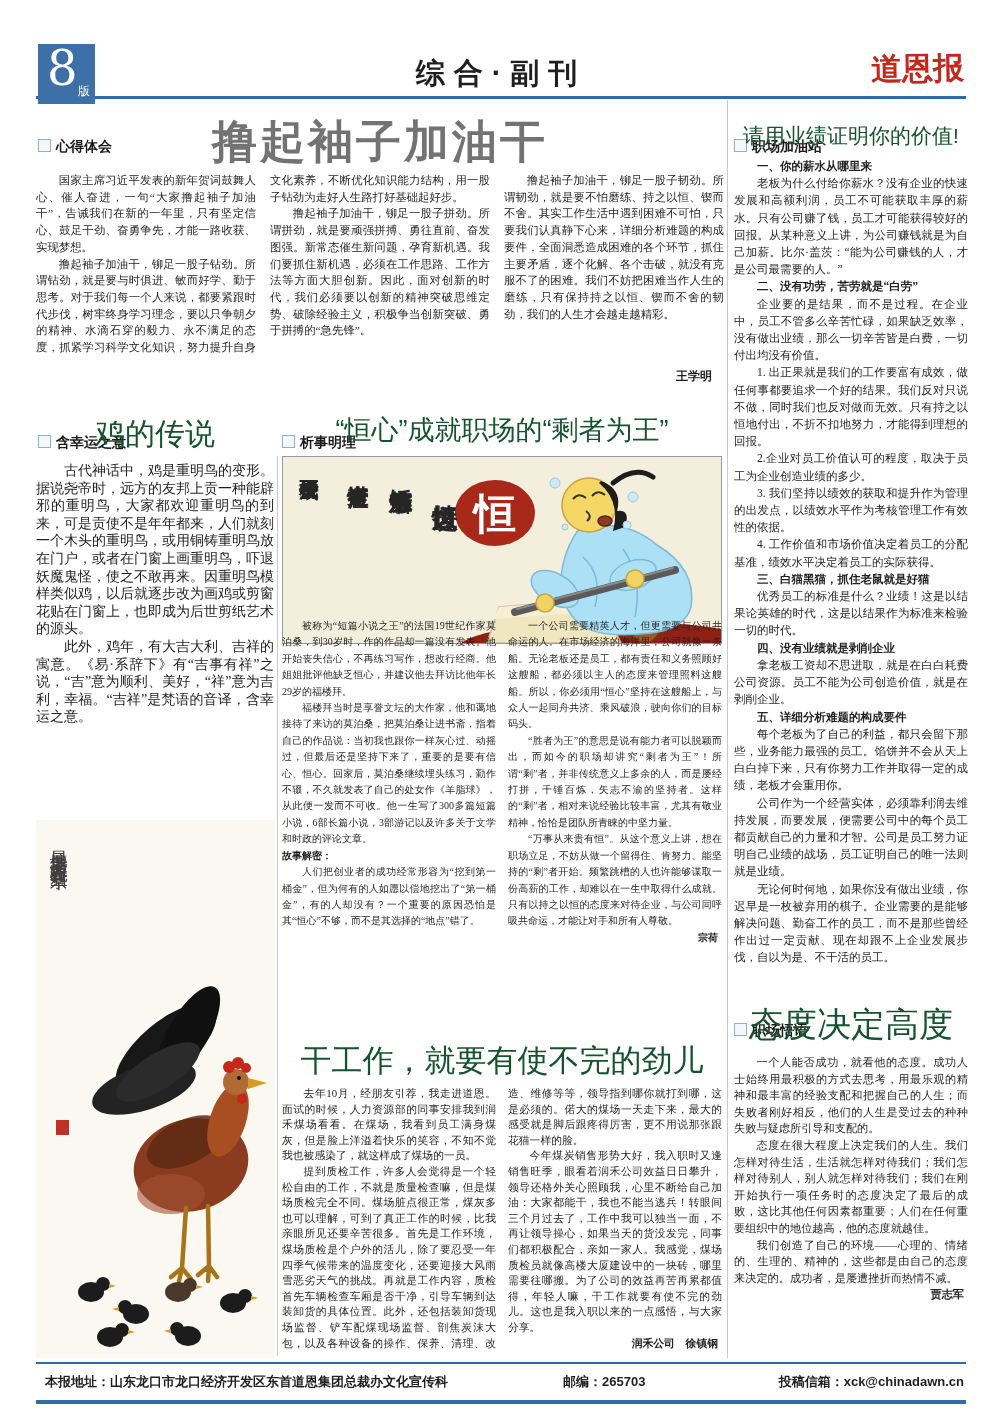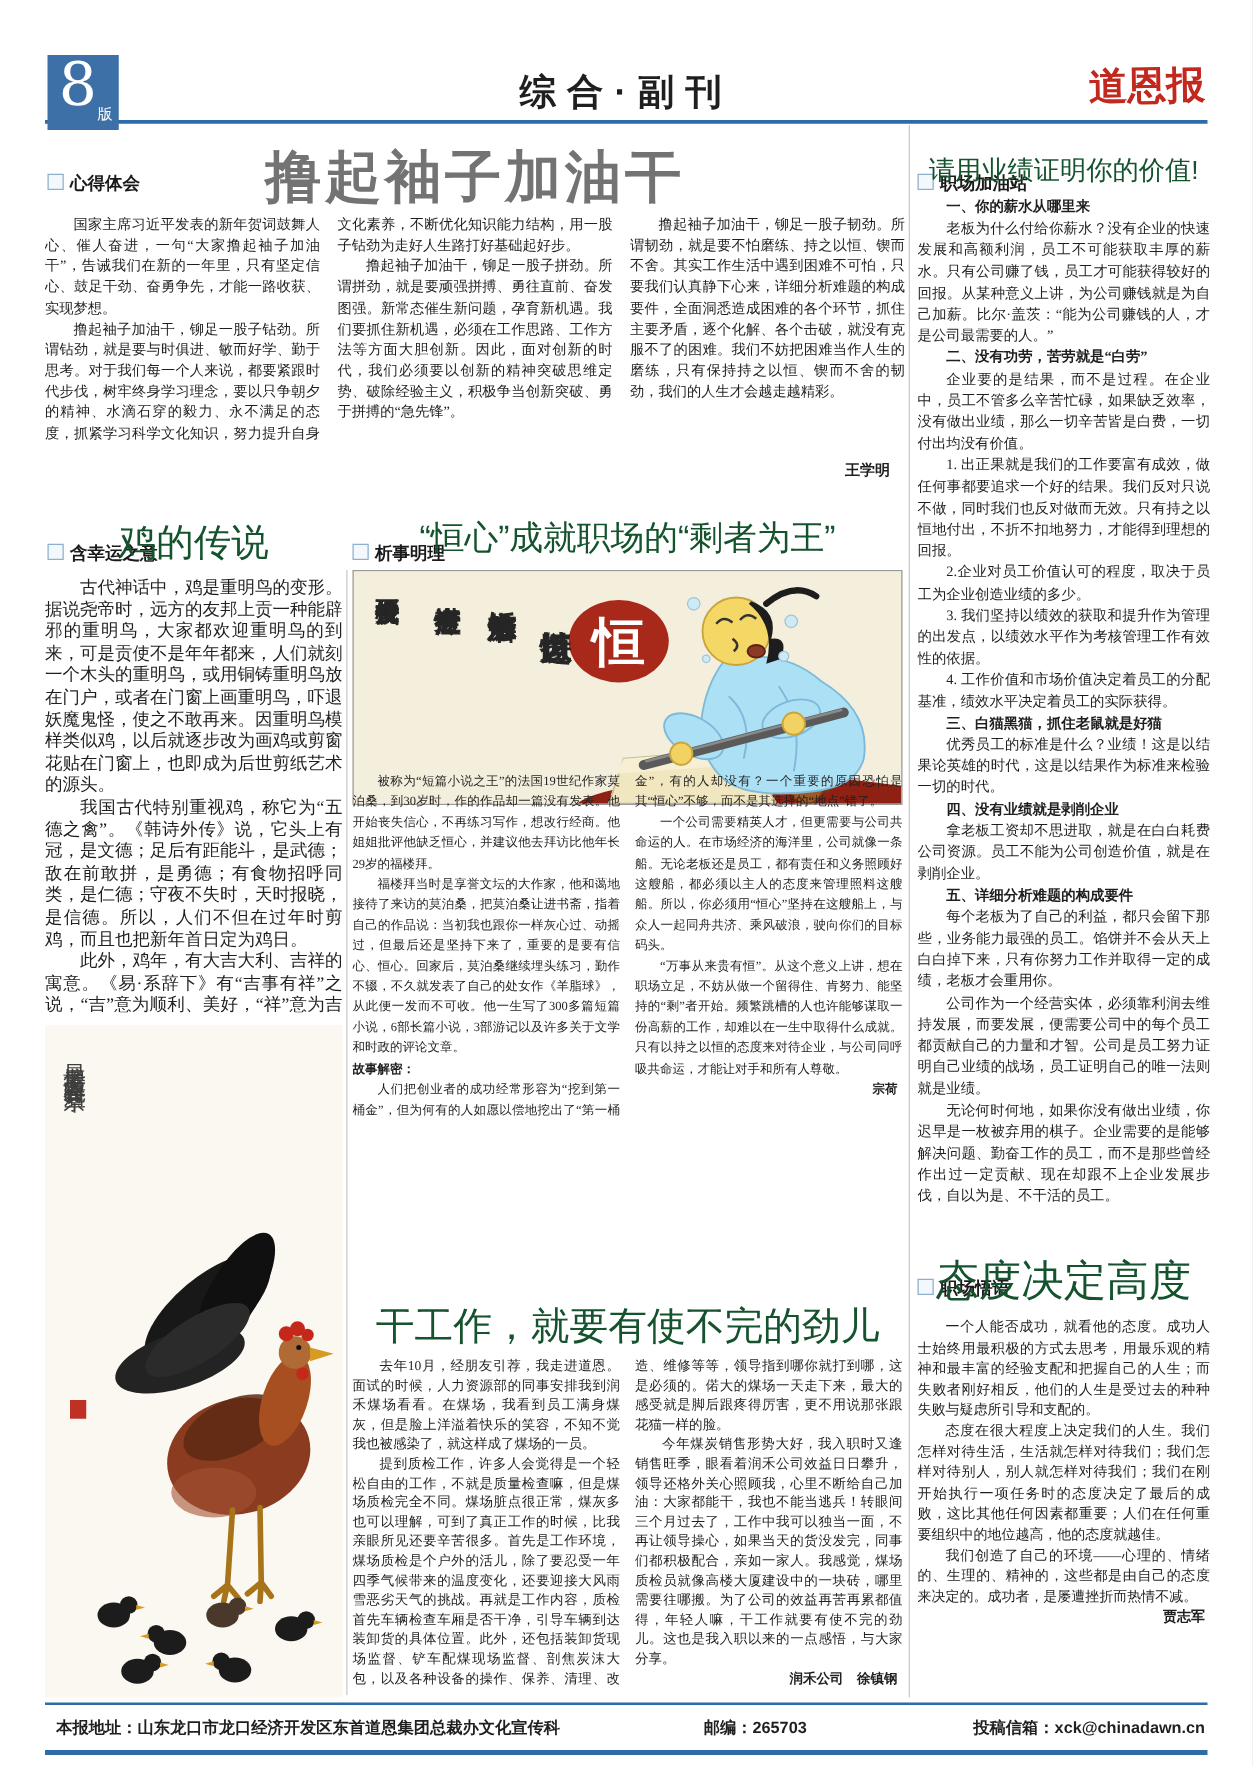--- a/index.html
+++ b/index.html
@@ -71,21 +71,20 @@
     <p>撸起袖子加油干，铆足一股子韧劲。所谓韧劲，就是要不怕磨练、持之以恒、锲而不舍。其实工作生活中遇到困难不可怕，只要我们认真静下心来，详细分析难题的构成要件，全面洞悉造成困难的各个环节，抓住主要矛盾，逐个化解、各个击破，就没有克服不了的困难。我们不妨把困难当作人生的磨练，只有保持持之以恒、锲而不舍的韧劲，我们的人生才会越走越精彩。</p>
   </div>
   <div class="abs sign-abs" style="left:36px;top:368px;width:676px;font-size:12px;">王学明</div>
 
   <div class="abs tag sans" style="left:38px;top:396px;">
     <span class="sq"></span><span>含幸运之意</span>
   </div>
   <div class="abs t-blk sans" style="left:36px;top:414px;width:238px;font-size:30px;">鸡的传说</div>
   <div class="abs body-text single" style="left:36px;top:462px;width:238px;height:348px;font-size:14px;line-height:17.6px;">
     <p>古代神话中，鸡是重明鸟的变形。据说尧帝时，远方的友邦上贡一种能辟邪的重明鸟，大家都欢迎重明鸟的到来，可是贡使不是年年都来，人们就刻一个木头的重明鸟，或用铜铸重明鸟放在门户，或者在门窗上画重明鸟，吓退妖魔鬼怪，使之不敢再来。因重明鸟模样类似鸡，以后就逐步改为画鸡或剪窗花贴在门窗上，也即成为后世剪纸艺术的源头。</p>
-    <p>我国古代特别重视鸡，称它为“五德之禽”。《韩诗外传》说，它头上有冠，是文德；足后有距能斗，是武德；敌在前敢拼，是勇德；有食物招呼同类，是仁德；守夜不失时，天时报晓，是信德。所以，人们不但在过年时剪鸡，而且也把新年首日定为鸡日。</p>
     <p>此外，鸡年，有大吉大利、吉祥的寓意。《易·系辞下》有“吉事有祥”之说，“吉”意为顺利、美好，“祥”意为吉利，幸福。“吉祥”是梵语的音译，含幸运之意。</p>
   </div>
 
   <div class="abs painting" style="left:36px;top:820px;width:238px;height:538px;">
     <svg width="238" height="538" viewBox="0 0 238 538">
 
       <ellipse transform="rotate(-40 130 228)" cx="130" cy="228" rx="62" ry="26" fill="#181818"></ellipse>
       <ellipse transform="rotate(-18 108 268)" cx="108" cy="268" rx="54" ry="22" fill="#232323"></ellipse>
       <ellipse transform="rotate(-60 152 214)" cx="152" cy="214" rx="54" ry="20" fill="#101010"></ellipse>
       <ellipse transform="rotate(-32 122 252)" cx="122" cy="252" rx="48" ry="18" fill="#2b2b2b"></ellipse>
@@ -195,20 +194,21 @@
     <div class="calli" style="left:64px;top:12px;height:170px;font-size:21px;">进有恒者专注</div>
     <div class="calli" style="left:16px;top:8px;height:176px;font-size:19px;">百折不挠铁杵成针</div>
   </div>
 
   <div class="abs body-text cols2" style="left:282px;top:618px;width:440px;height:382px;font-size:10px;line-height:16.4px;">
     <p>被称为“短篇小说之王”的法国19世纪作家莫泊桑，到30岁时，作的作品却一篇没有发表。他开始丧失信心，不再练习写作，想改行经商。他姐姐批评他缺乏恒心，并建议他去拜访比他年长29岁的福楼拜。</p>
     <p>福楼拜当时是享誉文坛的大作家，他和蔼地接待了来访的莫泊桑，把莫泊桑让进书斋，指着自己的作品说：当初我也跟你一样灰心过、动摇过，但最后还是坚持下来了，重要的是要有信心、恒心。回家后，莫泊桑继续埋头练习，勤作不辍，不久就发表了自己的处女作《羊脂球》，从此便一发而不可收。他一生写了300多篇短篇小说，6部长篇小说，3部游记以及许多关于文学和时政的评论文章。</p>
     <p class="bhead0">故事解密：</p>
     <p>人们把创业者的成功经常形容为“挖到第一桶金”，但为何有的人如愿以偿地挖出了“第一桶金”，有的人却没有？一个重要的原因恐怕是其“恒心”不够，而不是其选择的“地点”错了。</p>
     <p>一个公司需要精英人才，但更需要与公司共命运的人。在市场经济的海洋里，公司就像一条船。无论老板还是员工，都有责任和义务照顾好这艘船，都必须以主人的态度来管理照料这艘船。所以，你必须用“恒心”坚持在这艘船上，与众人一起同舟共济、乘风破浪，驶向你们的目标码头。</p>
+    <p>“胜者为王”的意思是说有能力者可以脱颖而出，而如今的职场却讲究“剩者为王”！所谓“剩”者，并非传统意义上多余的人，而是屡经打拼，千锤百炼，矢志不渝的坚持者。这样的“剩”者，相对来说经验比较丰富，尤其有敬业精神，恰恰是团队所青睐的中坚力量。</p>
     <p>“万事从来贵有恒”。从这个意义上讲，想在职场立足，不妨从做一个留得住、肯努力、能坚持的“剩”者开始。频繁跳槽的人也许能够谋取一份高薪的工作，却难以在一生中取得什么成就。只有以持之以恒的态度来对待企业，与公司同呼吸共命运，才能让对手和所有人尊敬。</p>
     <p class="sign">宗荷</p>
   </div>
 
   <div class="abs t-blk sans" style="left:282px;top:1040px;width:440px;font-size:31px;">干工作，就要有使不完的劲儿</div>
   <div class="abs body-text cols2" style="left:282px;top:1086px;width:440px;height:272px;font-size:10.8px;line-height:15.6px;">
     <p>去年10月，经朋友引荐，我走进道恩。面试的时候，人力资源部的同事安排我到润禾煤场看看。在煤场，我看到员工满身煤灰，但是脸上洋溢着快乐的笑容，不知不觉我也被感染了，就这样成了煤场的一员。</p>
     <p>提到质检工作，许多人会觉得是一个轻松自由的工作，不就是质量检查嘛，但是煤场质检完全不同。煤场脏点很正常，煤灰多也可以理解，可到了真正工作的时候，比我亲眼所见还要辛苦很多。首先是工作环境，煤场质检是个户外的活儿，除了要忍受一年四季气候带来的温度变化，还要迎接大风雨雪恶劣天气的挑战。再就是工作内容，质检首先车辆检查车厢是否干净，引导车辆到达装卸货的具体位置。此外，还包括装卸货现场监督、铲车配煤现场监督、剖焦炭沫大包，以及各种设备的操作、保养、清理、改造、维修等等，领导指到哪你就打到哪，这是必须的。偌大的煤场一天走下来，最大的感受就是脚后跟疼得厉害，更不用说那张跟花猫一样的脸。</p>
     <p>今年煤炭销售形势大好，我入职时又逢销售旺季，眼看着润禾公司效益日日攀升，领导还格外关心照顾我，心里不断给自己加油：大家都能干，我也不能当逃兵！转眼间三个月过去了，工作中我可以独当一面，不再让领导操心，如果当天的货没发完，同事们都积极配合，亲如一家人。我感觉，煤场质检员就像高楼大厦建设中的一块砖，哪里需要往哪搬。为了公司的效益再苦再累都值得，年轻人嘛，干工作就要有使不完的劲儿。这也是我入职以来的一点感悟，与大家分享。</p>
     <p class="sign">润禾公司　徐镇钢</p>

